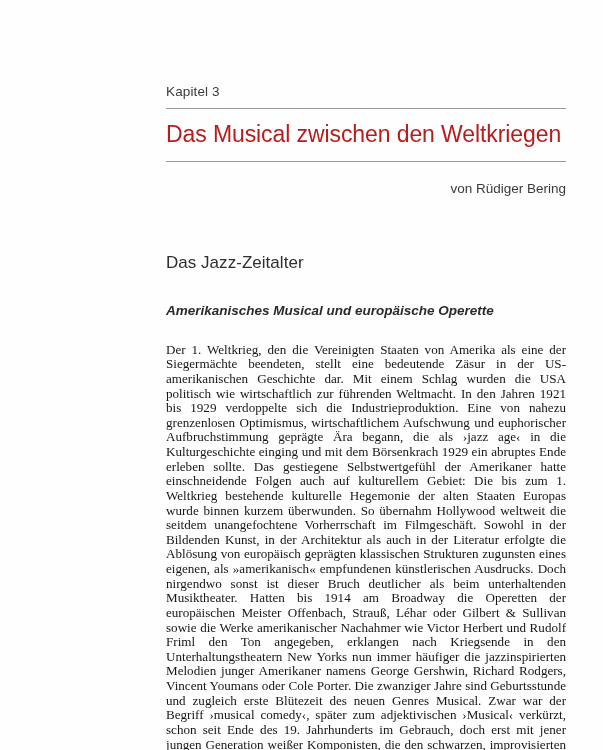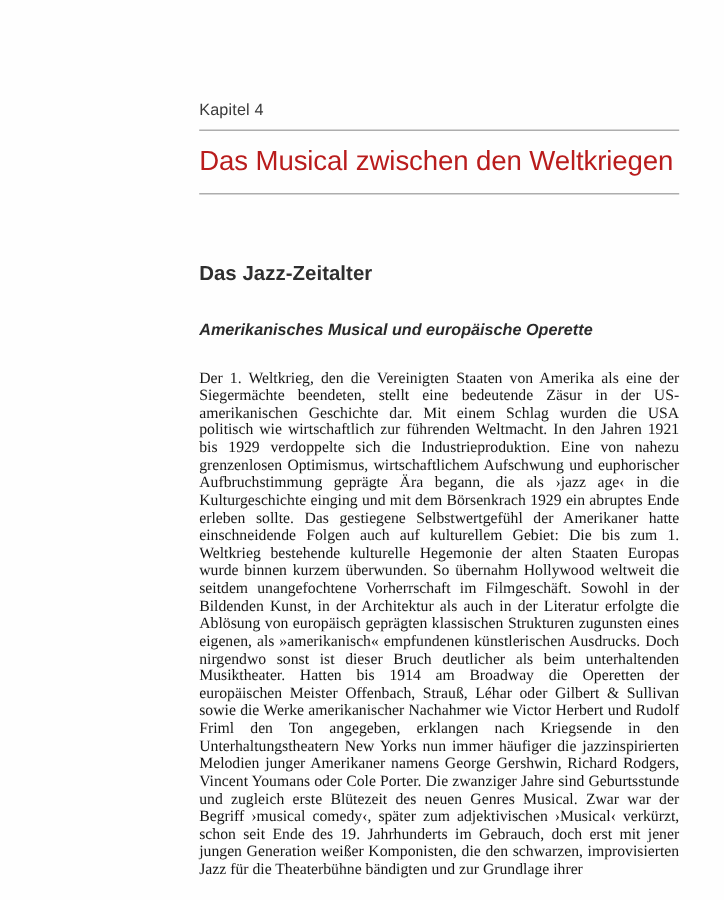--- a/index.html
+++ b/index.html
@@ -75,21 +75,21 @@
     text-align: right;
     line-height: 1.2;
     margin: 0;
     padding-top: 19px;
   }
 
   
   .section-title {
     font-family: "Liberation Sans", "DejaVu Sans", sans-serif;
     font-size: 17px;
-    font-weight: 700;
+    font-weight: 400;
     color: #2f2f2f;
     letter-spacing: 0.002em;
     line-height: 1.2;
     margin: 0;
     padding-top: 56px;
   }
 
   .subsection-title {
     font-family: "Liberation Sans", "DejaVu Sans", sans-serif;
     font-size: 13.5px;
@@ -115,28 +115,29 @@
     text-indent: 0;
   }
 </style>
 </head>
 <body>
 
 <div class="page">
   <div class="content">
 
     <header class="chapter-header">
-      <p class="chapter-label">Kapitel 4</p>
+      <p class="chapter-label">Kapitel 3</p>
 
       <hr class="rule">
 
       <h1 class="chapter-title">Das Musical zwischen den Weltkriegen</h1>
 
       <hr class="rule">
 
+      <p class="byline">von Rüdiger Bering</p>
     </header>
 
     <main>
       <h2 class="section-title">Das Jazz-Zeitalter</h2>
 
       <h3 class="subsection-title">Amerikanisches Musical und europäische Operette</h3>
 
       <p class="body-text">Der 1. Weltkrieg, den die Vereinigten Staaten von Amerika als eine der Siegermächte beendeten, stellt eine bedeutende Zäsur in der US-amerikanischen Geschichte dar. Mit einem Schlag wurden die USA politisch wie wirtschaftlich zur führenden Weltmacht. In den Jahren 1921 bis 1929 verdoppelte sich die Industrieproduktion. Eine von nahezu grenzenlosen Optimismus, wirtschaftlichem Aufschwung und euphorischer Aufbruchstimmung geprägte Ära begann, die als ›jazz age‹ in die Kulturgeschichte einging und mit dem Börsenkrach 1929 ein abruptes Ende erleben sollte. Das gestiegene Selbstwertgefühl der Amerikaner hatte einschneidende Folgen auch auf kulturellem Gebiet: Die bis zum 1. Weltkrieg bestehende kulturelle Hegemonie der alten Staaten Europas wurde binnen kurzem überwunden. So übernahm Hollywood weltweit die seitdem unangefochtene Vorherrschaft im Filmgeschäft. Sowohl in der Bildenden Kunst, in der Architektur als auch in der Literatur erfolgte die Ablösung von europäisch geprägten klassischen Strukturen zugunsten eines eigenen, als »amerikanisch« empfundenen künstlerischen Ausdrucks. Doch nirgendwo sonst ist dieser Bruch deutlicher als beim unterhaltenden Musiktheater. Hatten bis 1914 am Broadway die Operetten der europäischen Meister Offenbach, Strauß, Léhar oder Gilbert &amp; Sullivan sowie die Werke amerikanischer Nachahmer wie Victor Herbert und Rudolf Friml den Ton angegeben, erklangen nach Kriegsende in den Unterhaltungstheatern New Yorks nun immer häufiger die jazzinspirierten Melodien junger Amerikaner namens George Gershwin, Richard Rodgers, Vincent Youmans oder Cole Porter. Die zwanziger Jahre sind Geburtsstunde und zugleich erste Blütezeit des neuen Genres Musical. Zwar war der Begriff ›musical comedy‹, später zum adjektivischen ›Musical‹ verkürzt, schon seit Ende des 19. Jahrhunderts im Gebrauch, doch erst mit jener jungen Generation weißer Komponisten, die den schwarzen, improvisierten Jazz für die Theaterbühne bändigten und zur Grundlage ihrer</p>
     </main>
 

